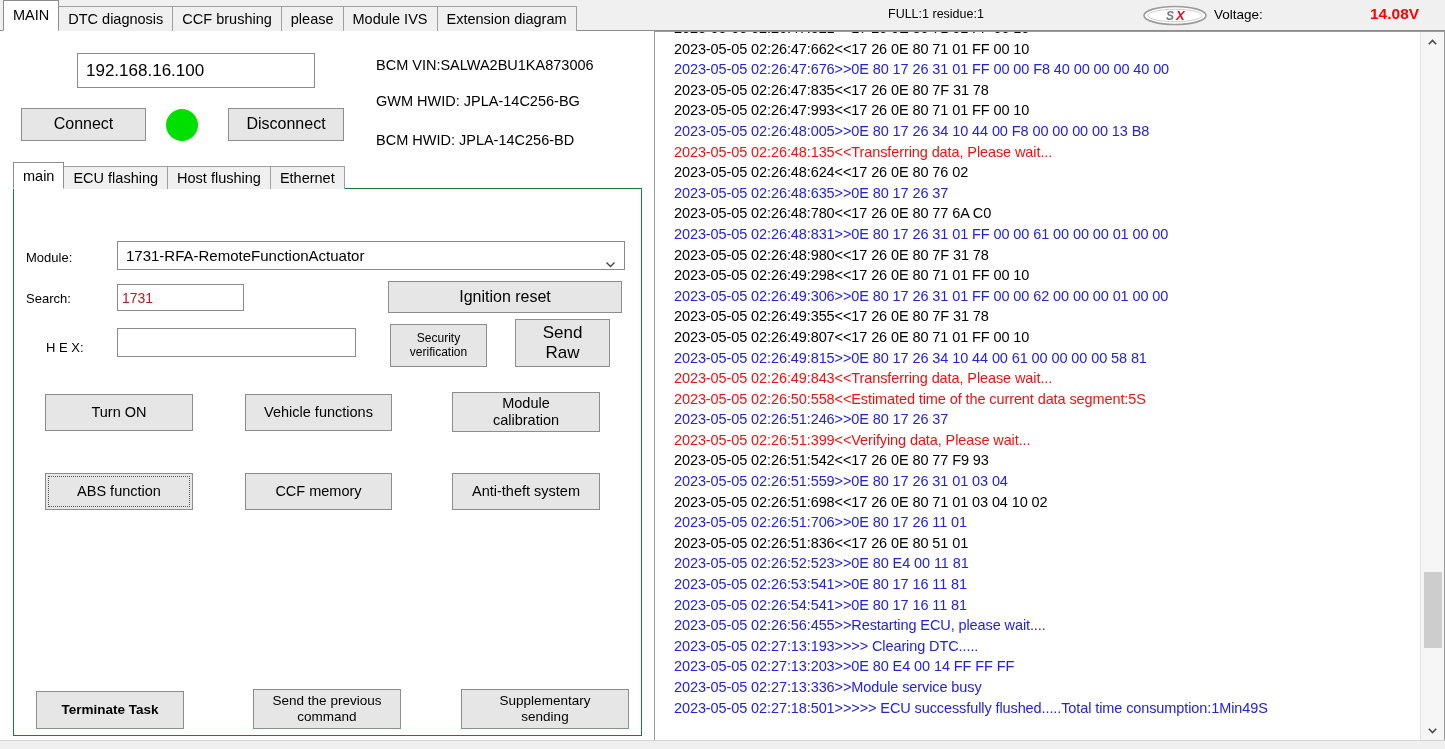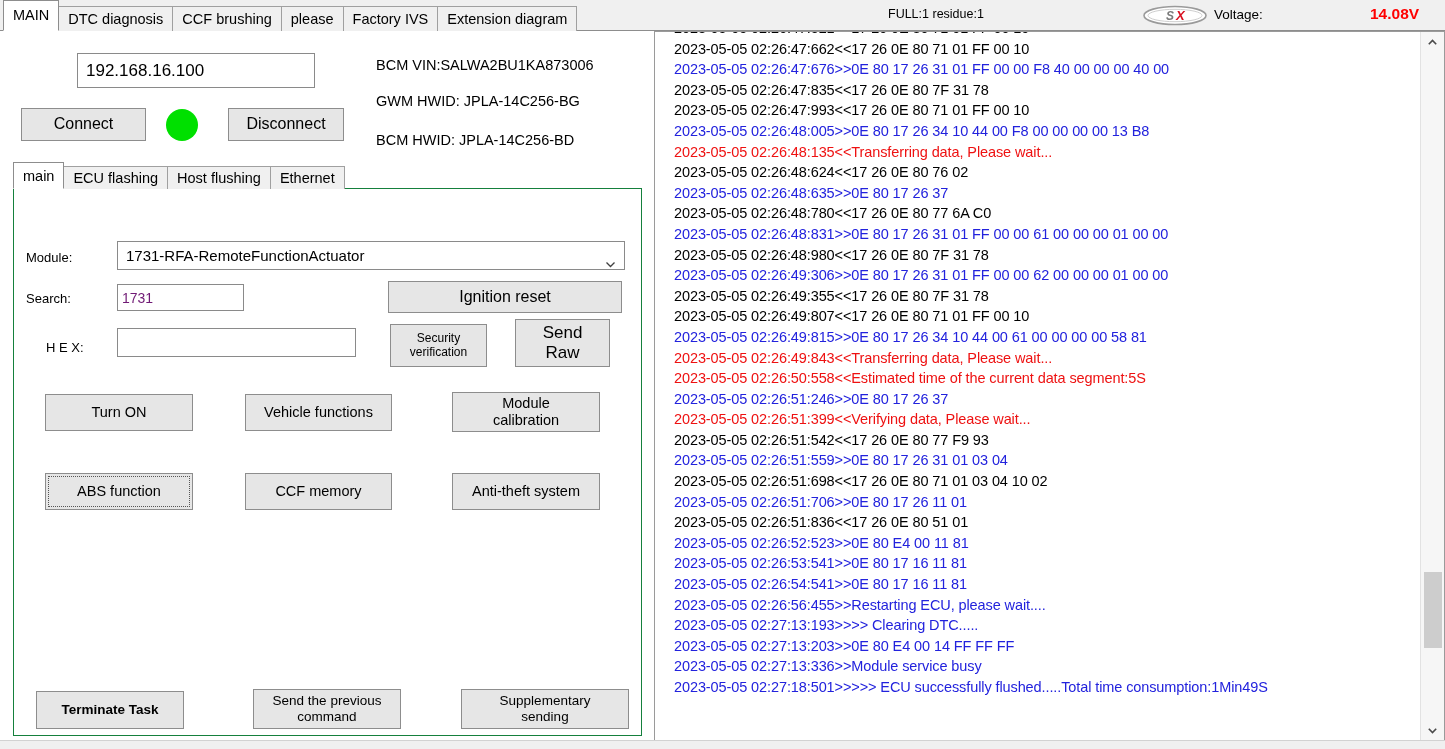--- a/index.html
+++ b/index.html
@@ -236,21 +236,21 @@
   }
   #search-input {
     position: absolute;
     left: 103px; top: 95px;
     width: 127px; height: 27px;
     border: 1px solid #8a8a8a;
     background: #ffffff;
     box-sizing: border-box;
     font-family: "Liberation Sans", sans-serif;
     font-size: 14px;
-    color: #701a75;
+    color: #b91c1c;
     padding: 0 4px;
     line-height: 25px;
     outline: none;
   }
   #hex-input {
     position: absolute;
     left: 103px; top: 139px;
     width: 239px; height: 29px;
     border: 1px solid #8a8a8a;
     background: #ffffff;
@@ -376,21 +376,21 @@
 <body>
 
 <div id="app">
 
   <div id="topbar">
     <div class="ttabs" id="top-tabs">
         <div class="ttab active"><span>MAIN</span></div>
         <div class="ttab"><span>DTC diagnosis</span></div>
         <div class="ttab"><span>CCF brushing</span></div>
         <div class="ttab"><span>please</span></div>
-        <div class="ttab"><span>Factory IVS</span></div>
+        <div class="ttab"><span>Module IVS</span></div>
         <div class="ttab"><span>Extension diagram</span></div>
       </div>
 
     <div id="topstatus">FULL:1 residue:1</div>
 
     <div id="logo">
       <svg viewBox="0 0 66 21" width="66" height="21">
         <ellipse cx="33" cy="10.5" rx="31" ry="9" fill="#ffffff" stroke="#9a9a9a" stroke-width="1.6"></ellipse>
         <ellipse cx="33" cy="10.5" rx="27" ry="6.2" fill="none" stroke="#cfcfcf" stroke-width="1"></ellipse>
         <text x="24" y="15" font-family="Liberation Sans, sans-serif" font-size="12" font-weight="bold" font-style="italic" fill="#7a7a7a">S</text>
@@ -480,20 +480,21 @@
           <div class="logline lg-blue">2023-05-05 02:26:47:676&gt;&gt;0E 80 17 26 31 01 FF 00 00 F8 40 00 00 00 40 00</div>
           <div class="logline lg-black">2023-05-05 02:26:47:835&lt;&lt;17 26 0E 80 7F 31 78</div>
           <div class="logline lg-black">2023-05-05 02:26:47:993&lt;&lt;17 26 0E 80 71 01 FF 00 10</div>
           <div class="logline lg-blue">2023-05-05 02:26:48:005&gt;&gt;0E 80 17 26 34 10 44 00 F8 00 00 00 00 13 B8</div>
           <div class="logline lg-red">2023-05-05 02:26:48:135&lt;&lt;Transferring data, Please wait...</div>
           <div class="logline lg-black">2023-05-05 02:26:48:624&lt;&lt;17 26 0E 80 76 02</div>
           <div class="logline lg-blue">2023-05-05 02:26:48:635&gt;&gt;0E 80 17 26 37</div>
           <div class="logline lg-black">2023-05-05 02:26:48:780&lt;&lt;17 26 0E 80 77 6A C0</div>
           <div class="logline lg-blue">2023-05-05 02:26:48:831&gt;&gt;0E 80 17 26 31 01 FF 00 00 61 00 00 00 01 00 00</div>
           <div class="logline lg-black">2023-05-05 02:26:48:980&lt;&lt;17 26 0E 80 7F 31 78</div>
+          <div class="logline lg-black">2023-05-05 02:26:49:298&lt;&lt;17 26 0E 80 71 01 FF 00 10</div>
           <div class="logline lg-blue">2023-05-05 02:26:49:306&gt;&gt;0E 80 17 26 31 01 FF 00 00 62 00 00 00 01 00 00</div>
           <div class="logline lg-black">2023-05-05 02:26:49:355&lt;&lt;17 26 0E 80 7F 31 78</div>
           <div class="logline lg-black">2023-05-05 02:26:49:807&lt;&lt;17 26 0E 80 71 01 FF 00 10</div>
           <div class="logline lg-blue">2023-05-05 02:26:49:815&gt;&gt;0E 80 17 26 34 10 44 00 61 00 00 00 00 58 81</div>
           <div class="logline lg-red">2023-05-05 02:26:49:843&lt;&lt;Transferring data, Please wait...</div>
           <div class="logline lg-red">2023-05-05 02:26:50:558&lt;&lt;Estimated time of the current data segment:5S</div>
           <div class="logline lg-blue">2023-05-05 02:26:51:246&gt;&gt;0E 80 17 26 37</div>
           <div class="logline lg-red">2023-05-05 02:26:51:399&lt;&lt;Verifying data, Please wait...</div>
           <div class="logline lg-black">2023-05-05 02:26:51:542&lt;&lt;17 26 0E 80 77 F9 93</div>
           <div class="logline lg-blue">2023-05-05 02:26:51:559&gt;&gt;0E 80 17 26 31 01 03 04</div>

